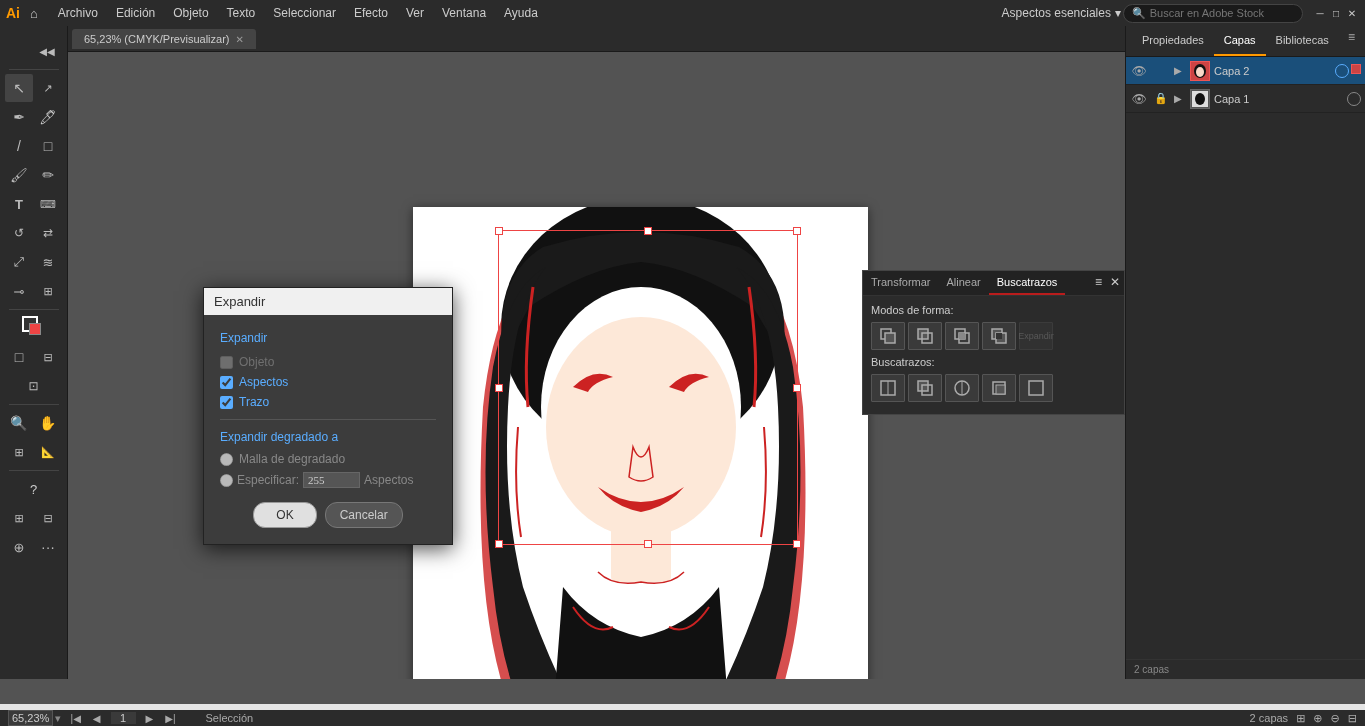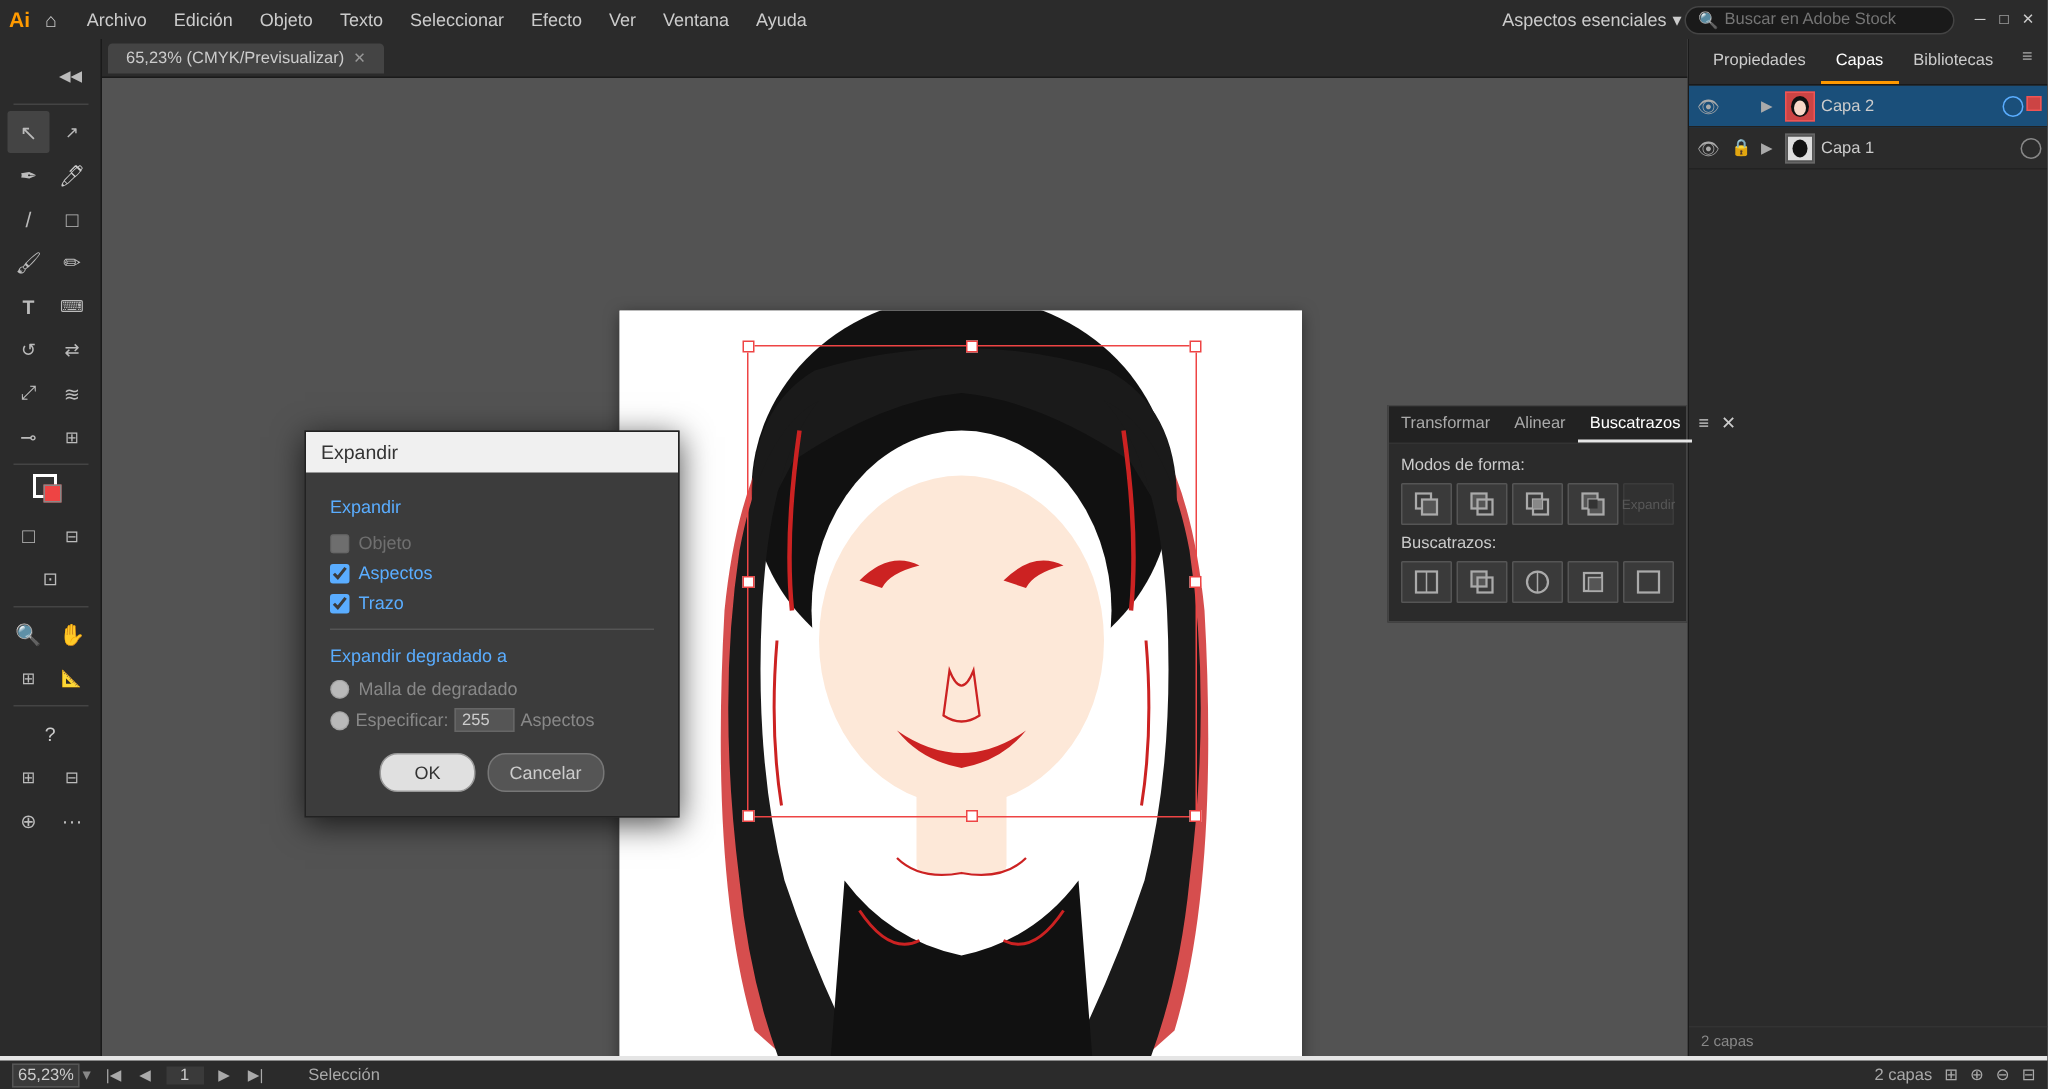--- a/index.html
+++ b/index.html
@@ -81,31 +81,31 @@
     .layer-visibility { width: 18px; height: 18px; display: flex; align-items: center; justify-content: center; cursor: pointer; font-size: 12px; color: #aaa; }
     .layer-lock { width: 18px; height: 18px; display: flex; align-items: center; justify-content: center; cursor: pointer; font-size: 11px; color: #aaa; }
     .layer-arrow { color: #aaa; font-size: 10px; cursor: pointer; width: 12px; }
     .layer-thumb { width: 20px; height: 20px; background: #555; border: 1px solid #666; display: flex; align-items: center; justify-content: center; font-size: 8px; }
     .layer-name { flex: 1; font-size: 11px; color: #ccc; }
     .layer-icons { display: flex; gap: 2px; }
     .layer-icon-btn { width: 14px; height: 14px; border: 1px solid #666; display: flex; align-items: center; justify-content: center; font-size: 8px; cursor: pointer; }
     .layers-count { padding: 4px 8px; color: #888; font-size: 10px; border-top: 1px solid #333; }
 
     
-    .status-bar { background: #2b2b2b; height: 22px; display: flex; align-items: center; padding: 0 8px; font-size: 11px; color: #aaa; border-top: 3px solid #e5e5e5; gap: 8px; flex-shrink: 0; }
+    .status-bar { background: #2b2b2b; height: 22px; display: flex; align-items: center; padding: 0 8px; font-size: 11px; color: #aaa; border-top: 6px solid #e5e5e5; gap: 8px; flex-shrink: 0; margin-top: 25px; }
     .zoom-control { display: flex; align-items: center; gap: 2px; }
     .zoom-input { background: #3a3a3a; border: 1px solid #555; color: #ccc; width: 45px; padding: 1px 3px; font-size: 11px; }
     .nav-btn { color: #aaa; cursor: pointer; font-size: 10px; padding: 0 2px; }
     .page-input { background: #3a3a3a; border: none; color: #ccc; width: 25px; font-size: 11px; text-align: center; }
     .status-right { margin-left: auto; display: flex; align-items: center; gap: 8px; }
 
-    .sub-panel { background: #2b2b2b; border: 1px solid #444; position: absolute; right: 240px; top: 270px; width: 200px; }
+    .sub-panel { background: #2b2b2b; border: 1px solid #444; position: absolute; right: 240px; top: 270px; width: 263px; }
     .sub-panel-tabs { display: flex; background: #222; border-bottom: 1px solid #333; }
     .sub-panel-tab { font-size: 11px; color: #aaa; padding: 5px 8px; cursor: pointer; }
-    .sub-panel-tab.active { color: #fff; border-bottom: 2px solid #e5e5e5; }
+    .sub-panel-tab.active { color: #fff; border-bottom: 2px solid #b91c1c; }
     .sub-panel-body { padding: 8px; }
     .sub-section { color: #ccc; font-size: 11px; margin-bottom: 6px; }
     .icon-grid-row { display: flex; gap: 3px; margin-bottom: 4px; }
     .icon-grid-btn { width: 34px; height: 28px; background: #3a3a3a; border: 1px solid #555; display: flex; align-items: center; justify-content: center; cursor: pointer; font-size: 13px; color: #ccc; border-radius: 1px; }
     .icon-grid-btn.disabled { opacity: 0.4; }
   </style>
 </head>
 <body>
 
 <div class="menu-bar">
@@ -299,21 +299,21 @@
             </div>
             <div class="dialog-divider"></div>
             <div class="dialog-section-title2">Expandir degradado a</div>
             <div class="radio-row">
               <input type="radio" name="gradient" id="r-mesh" disabled="" style="">
               <label for="r-mesh">Malla de degradado</label>
             </div>
             <div class="radio-row specify-row">
               <input type="radio" name="gradient" id="r-specify" disabled="" style="">
               <label for="r-specify">Especificar:</label>
-              <input type="text" value="255" style="width: 40px; background: rgb(85, 85, 85); border: 1px solid rgb(102, 102, 102); color: rgb(204, 204, 204); padding: 1px 4px; font-size: 11px;">
+              <input type="text" value="255" style="width: 57px; background: rgb(85, 85, 85); border: 1px solid rgb(102, 102, 102); color: rgb(204, 204, 204); padding: 1px 4px; font-size: 11px; font-family: Liberation Serif, serif;">
               <span class="specify-label">Aspectos</span>
             </div>
             <div class="dialog-buttons">
               <button class="btn-ok">OK</button>
               <button class="btn-cancel">Cancelar</button>
             </div>
           </div>
         </div>
       </div>
 

